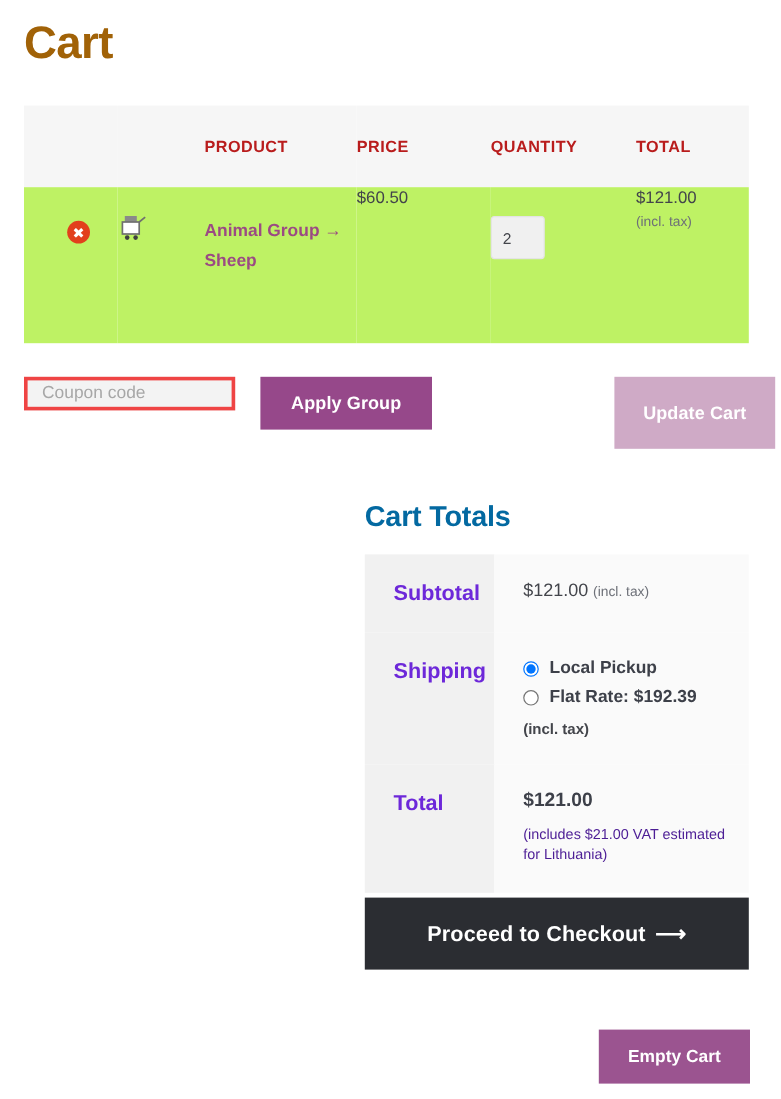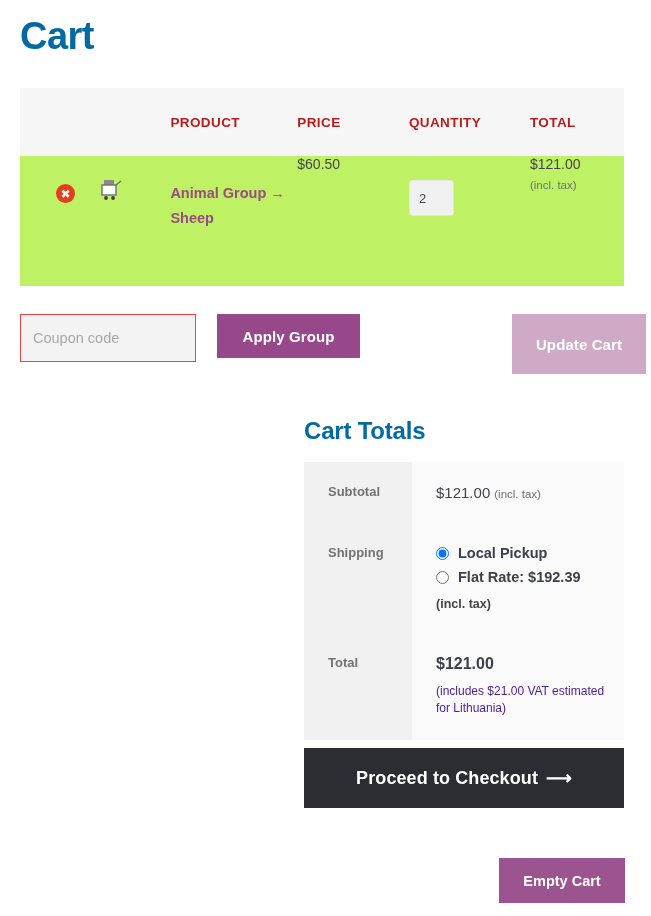--- a/index.html
+++ b/index.html
@@ -18,21 +18,21 @@
   }
 
   
   .page-title {
     position: absolute;
     left: 20px;
     top: 16px;
     font-size: 38px;
     font-weight: bold;
     letter-spacing: -0.5px;
-    color: #0369a1;
+    color: #a16207;
     line-height: 1.1;
     margin: 0;
   }
 
   
   .cart-table {
     position: absolute;
     left: 20px;
     top: 88px;
     width: 604px;
@@ -136,23 +136,23 @@
     left: 20px;
     top: 314px;
     width: 606px;
     height: 44px;
   }
   .coupon-input {
     position: absolute;
     left: 0;
     top: 0;
     width: 176px;
-    height: 48px;
+    height: 28px;
     background: #f3f3f3;
-    border: 1px solid #ef4444;
+    border: 3px solid #ef4444;
     font-size: 14.5px;
     color: #43454b;
     padding: 0 12px;
     font-family: "Liberation Sans", sans-serif;
   }
   .coupon-input::placeholder { color: #a7a7a7; }
 
   .btn {
     border: none;
     cursor: pointer;
@@ -197,23 +197,23 @@
     left: 304px;
     top: 462px;
     width: 320px;
     border-collapse: collapse;
     table-layout: fixed;
   }
   .totals-table th {
     width: 108px;
     background: #f1f1f1;
     text-align: left;
-    font-size: 13px;
-    font-weight: bold;
-    color: #737373;
+    font-size: 18px;
+    font-weight: bold;
+    color: #6d28d9;
     padding: 22px 0 22px 24px;
     vertical-align: top;
     border: none;
   }
   .totals-table td {
     background: #fafafa;
     padding: 22px 16px 22px 24px;
     vertical-align: top;
     font-size: 14.5px;
     color: #43454b;

